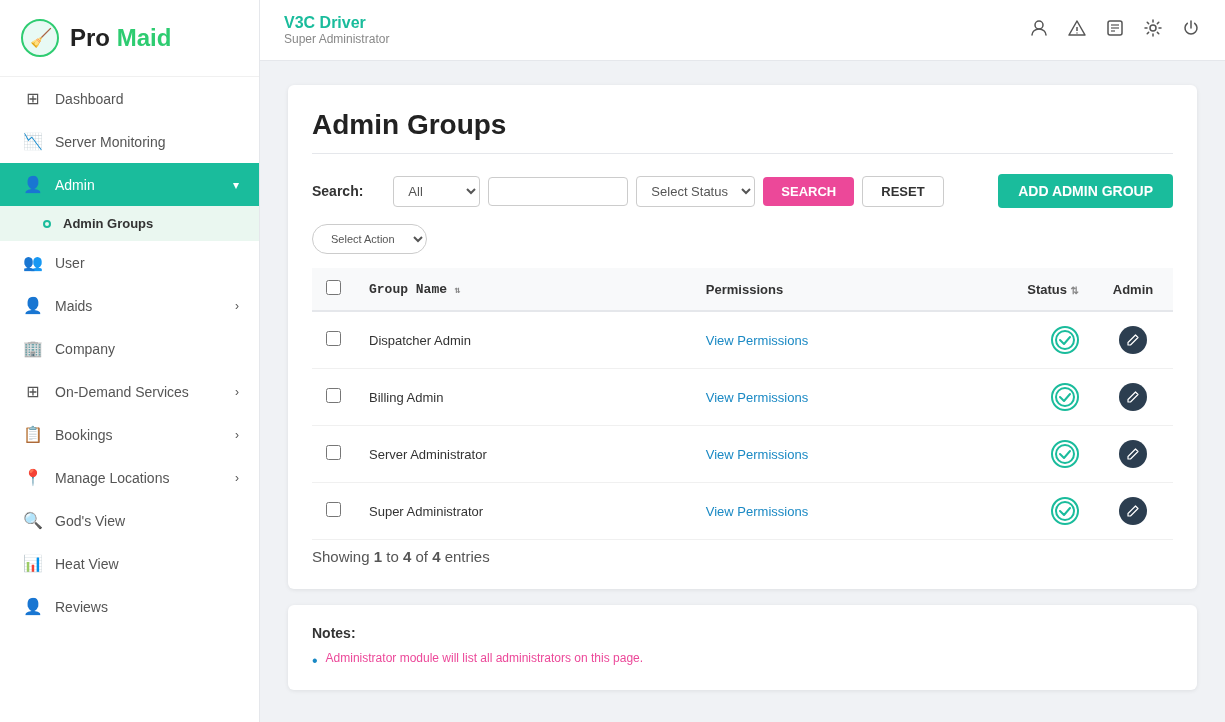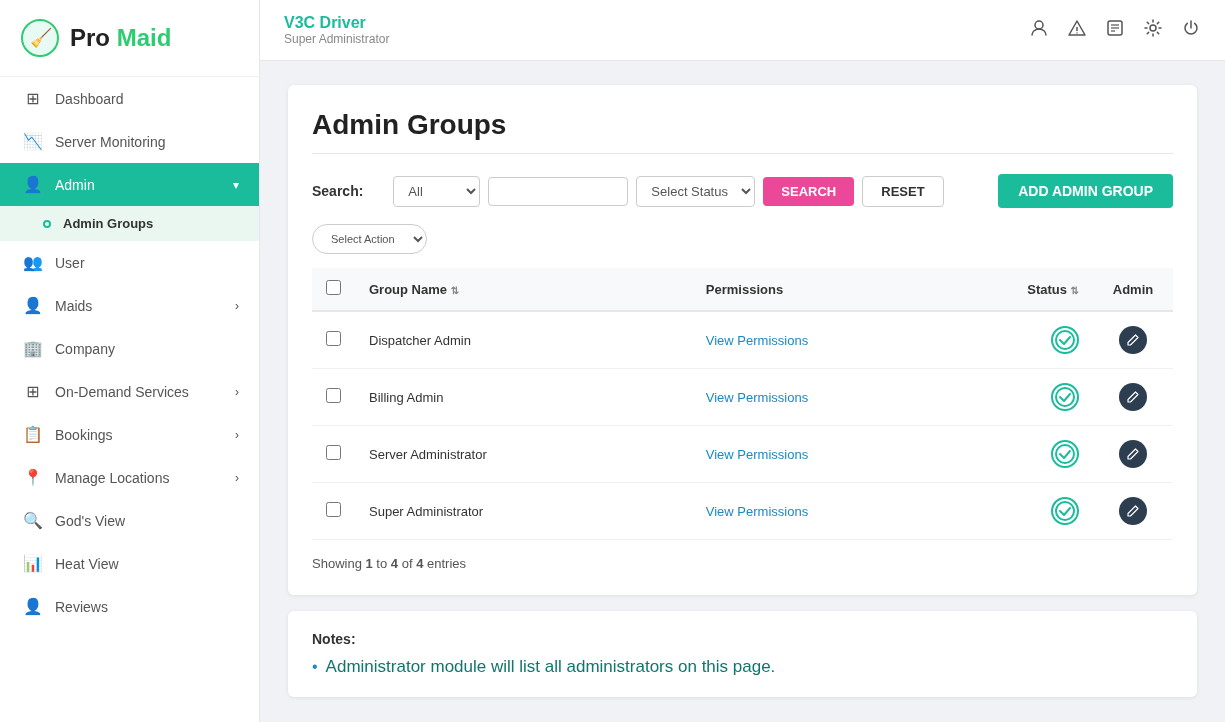--- a/index.html
+++ b/index.html
@@ -61,28 +61,28 @@
     .view-link { color: #1a89c4; text-decoration: none; font-size: 13px; }
     .sort-icon { font-size: 10px; color: #888; }
 
     
     .status-check { display: inline-flex; align-items: center; justify-content: center; width: 28px; height: 28px; border-radius: 50%; border: 2px solid #1abc9c; color: #1abc9c; font-size: 16px; }
 
     
     .edit-btn { display: inline-flex; align-items: center; justify-content: center; width: 28px; height: 28px; border-radius: 50%; background: #2c3e50; color: #fff; font-size: 13px; cursor: pointer; }
 
     
-    .showing-text { margin-top: 16px; font-size: 13px; color: #555; }
+    .showing-text { margin-top: 8px; font-size: 15px; color: #555; }
     .showing-text strong { font-weight: 700; }
 
     
     .notes-section { background: #fff; border-radius: 6px; padding: 20px 24px; margin-top: 16px; box-shadow: 0 1px 4px rgba(0,0,0,0.08); }
     .notes-title { font-size: 14px; font-weight: 700; color: #333; margin-bottom: 10px; }
     .notes-list { list-style: none; padding: 0; }
-    .notes-list li { display: flex; align-items: flex-start; gap: 8px; font-size: 17px; color: #0f766e; }
+    .notes-list li { display: flex; align-items: flex-start; gap: 8px; font-size: 12px; color: #ec4899; }
     .notes-list li::before { content: '•'; color: #1a89c4; font-size: 16px; line-height: 1.2; flex-shrink: 0; }
 
     
     input[type=checkbox] { width: 15px; height: 15px; cursor: pointer; }
   </style>
 </head>
 <body>
 
 <nav class="sidebar">
   <div class="sidebar-logo">
@@ -242,21 +242,21 @@
           <option>Deactivate</option>
         </select>
       </div>
 
       <table class="data-table">
         <thead>
           <tr>
             <th class="checkbox-col">
               <input type="checkbox" style="">
             </th>
-            <th style="cursor:pointer;">
+            <th style="cursor:pointer;font-family:Liberation Mono, monospace;">
               Group Name <span class="sort-icon">⇅</span>
             </th>
             <th>Permissions</th>
             <th class="status-col" style="cursor:pointer;">
               Status <span class="sort-icon">⇅</span>
             </th>
             <th class="action-col">Admin</th>
           </tr>
         </thead>
         <tbody id="table-body">

